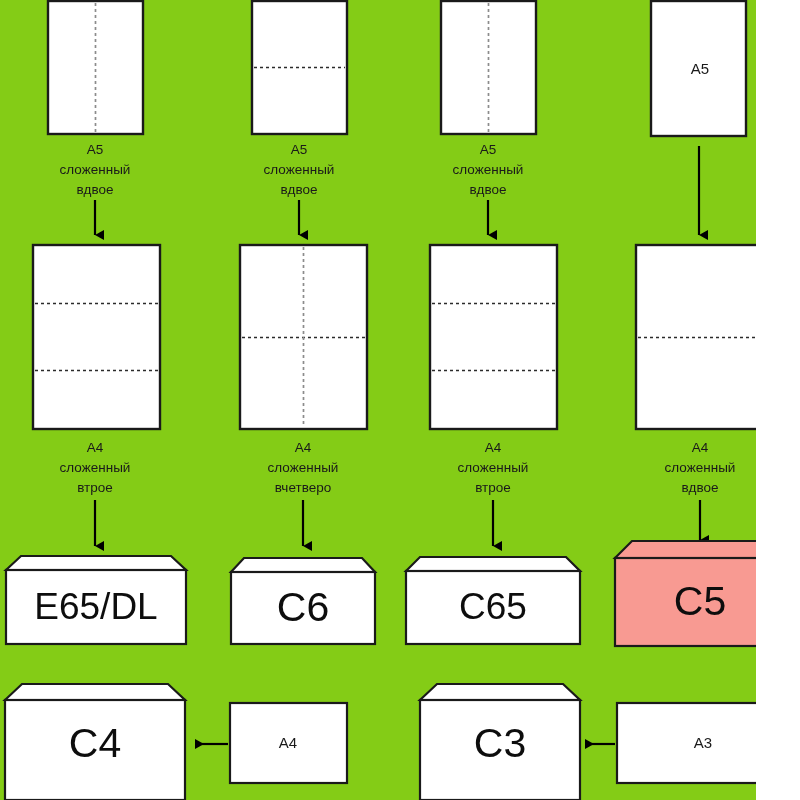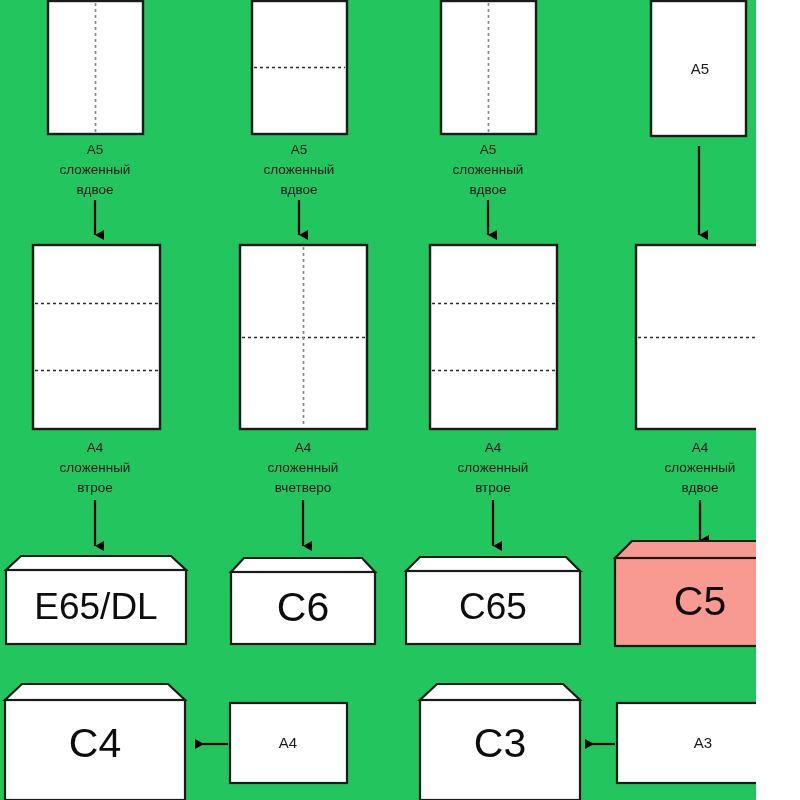--- a/index.html
+++ b/index.html
@@ -7,21 +7,21 @@
     padding: 0;
     background: #ffffff;
   }
   body {
     font-family: "Liberation Sans", sans-serif;
   }
   #stage {
     position: relative;
     width: 756px;
     height: 800px;
-    background: #22c55e;
+    background: #84cc16;
     overflow: hidden;
   }
   #stage svg {
     position: absolute;
     left: 0;
     top: 0;
   }
   .sheet-rect {
     fill: #ffffff;
     stroke: #1a1a1a;

